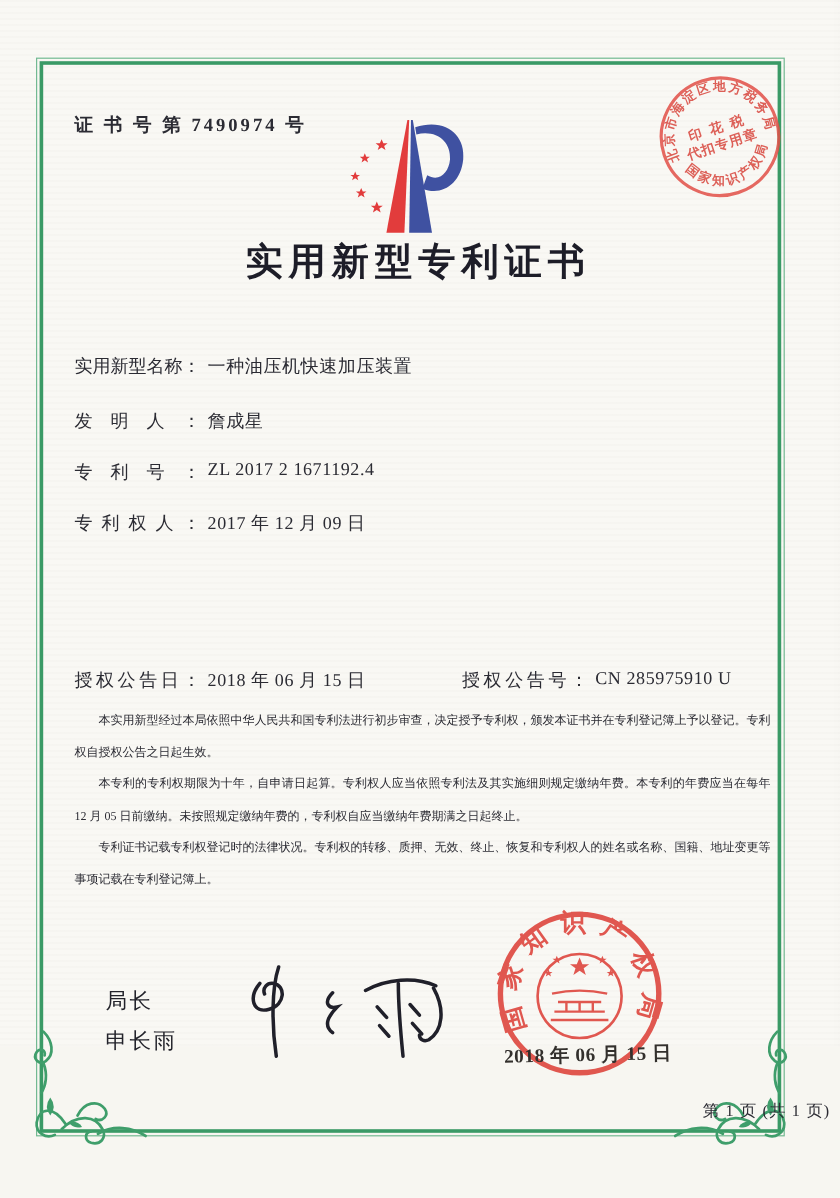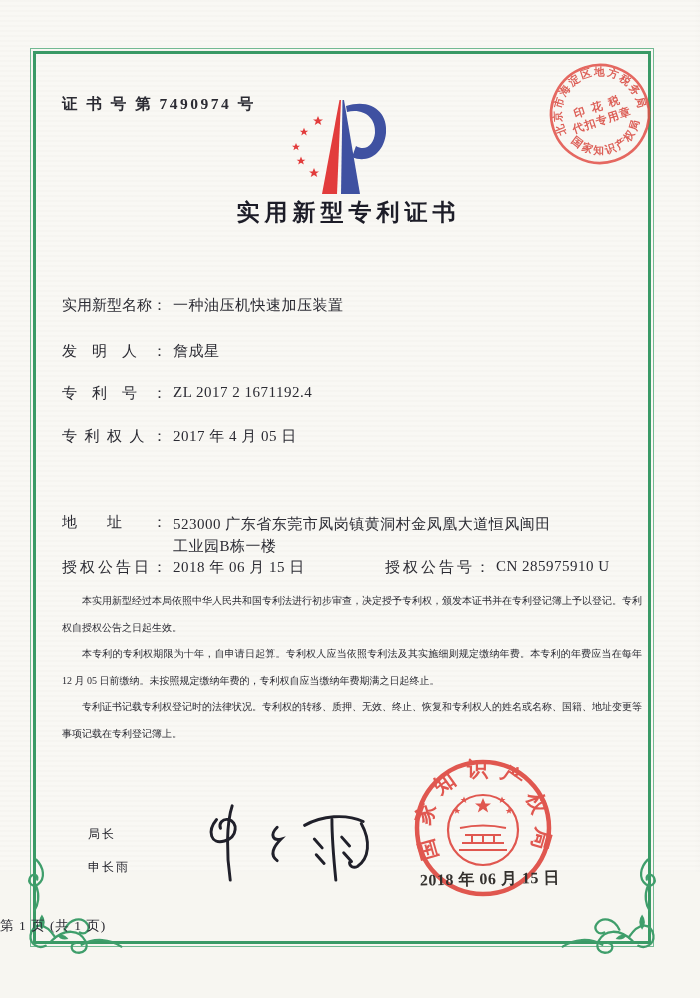--- a/index.html
+++ b/index.html
@@ -23,38 +23,38 @@
     border:1px solid #72b992;box-sizing:border-box;
   }
   .frame-inner{position:absolute;inset:2px;border:3px solid #3a9a66;}
   .orn{position:absolute;width:104px;height:104px;}
   .orn-left{left:-8px;bottom:-12px;}
   .orn-right{right:-8px;bottom:-12px;transform:scaleX(-1);}
   
   .cert-no{position:absolute;left:62px;top:94px;font-size:15.5px;letter-spacing:2.5px;color:#2b2b33;font-weight:600;}
   .logo{position:absolute;left:283px;top:97px;width:108px;height:100px;}
   .tax-stamp{position:absolute;left:547px;top:61px;width:106px;height:106px;transform:rotate(-18deg);opacity:0.85;}
-  .title{position:absolute;left:0;right:40px;top:197px;text-align:center;font-size:23px;font-weight:bold;letter-spacing:5px;color:#1d1d28;}
+  .title{position:absolute;left:0;right:40px;top:197px;text-align:center;font-size:31px;font-weight:bold;letter-spacing:5px;color:#1d1d28;}
   
   .fields{position:absolute;left:62px;top:296px;width:575px;height:290px;font-size:15px;color:#2b2b33;}
   .frow{position:absolute;left:0;display:flex;align-items:flex-start;white-space:nowrap;}
   .flabel{display:inline-block;width:105px;text-align:justify;text-align-last:justify;flex:0 0 105px;}
   .fvalue{margin-left:6px;letter-spacing:0.5px;}
   .fvalue-wrap{white-space:normal;width:382px;line-height:22px;}
   .grp2{position:absolute;left:323px;display:flex;justify-content:center;}
   
   .bodytext{position:absolute;left:62px;top:588px;width:580px;font-size:10px;line-height:26.5px;color:#2b2b33;text-align:justify;}
   .bodytext p{margin:0;text-indent:2em;}
   
-  .sign-block{position:absolute;left:88px;top:818px;font-size:12px;line-height:33px;letter-spacing:2px;color:#23232b;}
+  .sign-block{position:absolute;left:88px;top:818px;font-size:18px;line-height:33px;letter-spacing:2px;color:#23232b;}
   .sig-svg{position:absolute;left:185px;top:798px;width:200px;height:88px;}
   
   .seal{position:absolute;left:398px;top:748px;width:170px;height:170px;opacity:0.87;}
   .seal-date{position:absolute;left:420px;top:869px;width:150px;font-size:16px;font-weight:bold;letter-spacing:0.5px;color:#33302d;transform:rotate(-1.2deg);white-space:nowrap;}
-  .footer{position:absolute;left:0;right:45px;top:917px;text-align:left;font-size:13.5px;letter-spacing:1px;color:#2b2b33;}
+  .footer{position:absolute;left:0;right:45px;top:917px;text-align:right;font-size:13.5px;letter-spacing:1px;color:#2b2b33;}
 </style>
 </head>
 <body>
 
 <div class="paper">
 
   <div class="frame">
     <div class="frame-inner"></div>
     <svg class="orn orn-left" viewBox="0 0 110 110">
       <g fill="none" stroke="#3f9e6b" stroke-width="2.4" stroke-linecap="round">
@@ -127,25 +127,21 @@
     <div class="frow" style="top:0">
       <span class="flabel">实用新型名称：</span>
       <span class="fvalue">一种油压机快速加压装置</span>
     </div>
     <div class="frow" style="top:88px">
       <span class="flabel">专利号：</span>
       <span class="fvalue">ZL 2017 2 1671192.4</span>
     </div>
     <div class="frow" style="top:131px">
       <span class="flabel">专利权人：</span>
-      <span class="fvalue">2017 年 4 月 05 日</span>
-    </div>
-    <div class="frow" style="top:217px">
-      <span class="flabel">地址：</span>
-      <span class="fvalue fvalue-wrap">523000 广东省东莞市凤岗镇黄洞村金凤凰大道恒风闽田工业园B栋一楼</span>
+      <span class="fvalue">2017 年 12 月 09 日</span>
     </div>
     <div class="frow" style="top:262px">
       <span class="flabel">授权公告日：</span>
       <span class="fvalue">2018 年 06 月 15 日</span>
       <span class="grp2">
         <span class="flabel">授权公告号：</span>
         <span class="fvalue">CN 285975910 U</span>
       </span>
     </div>
   </div>

